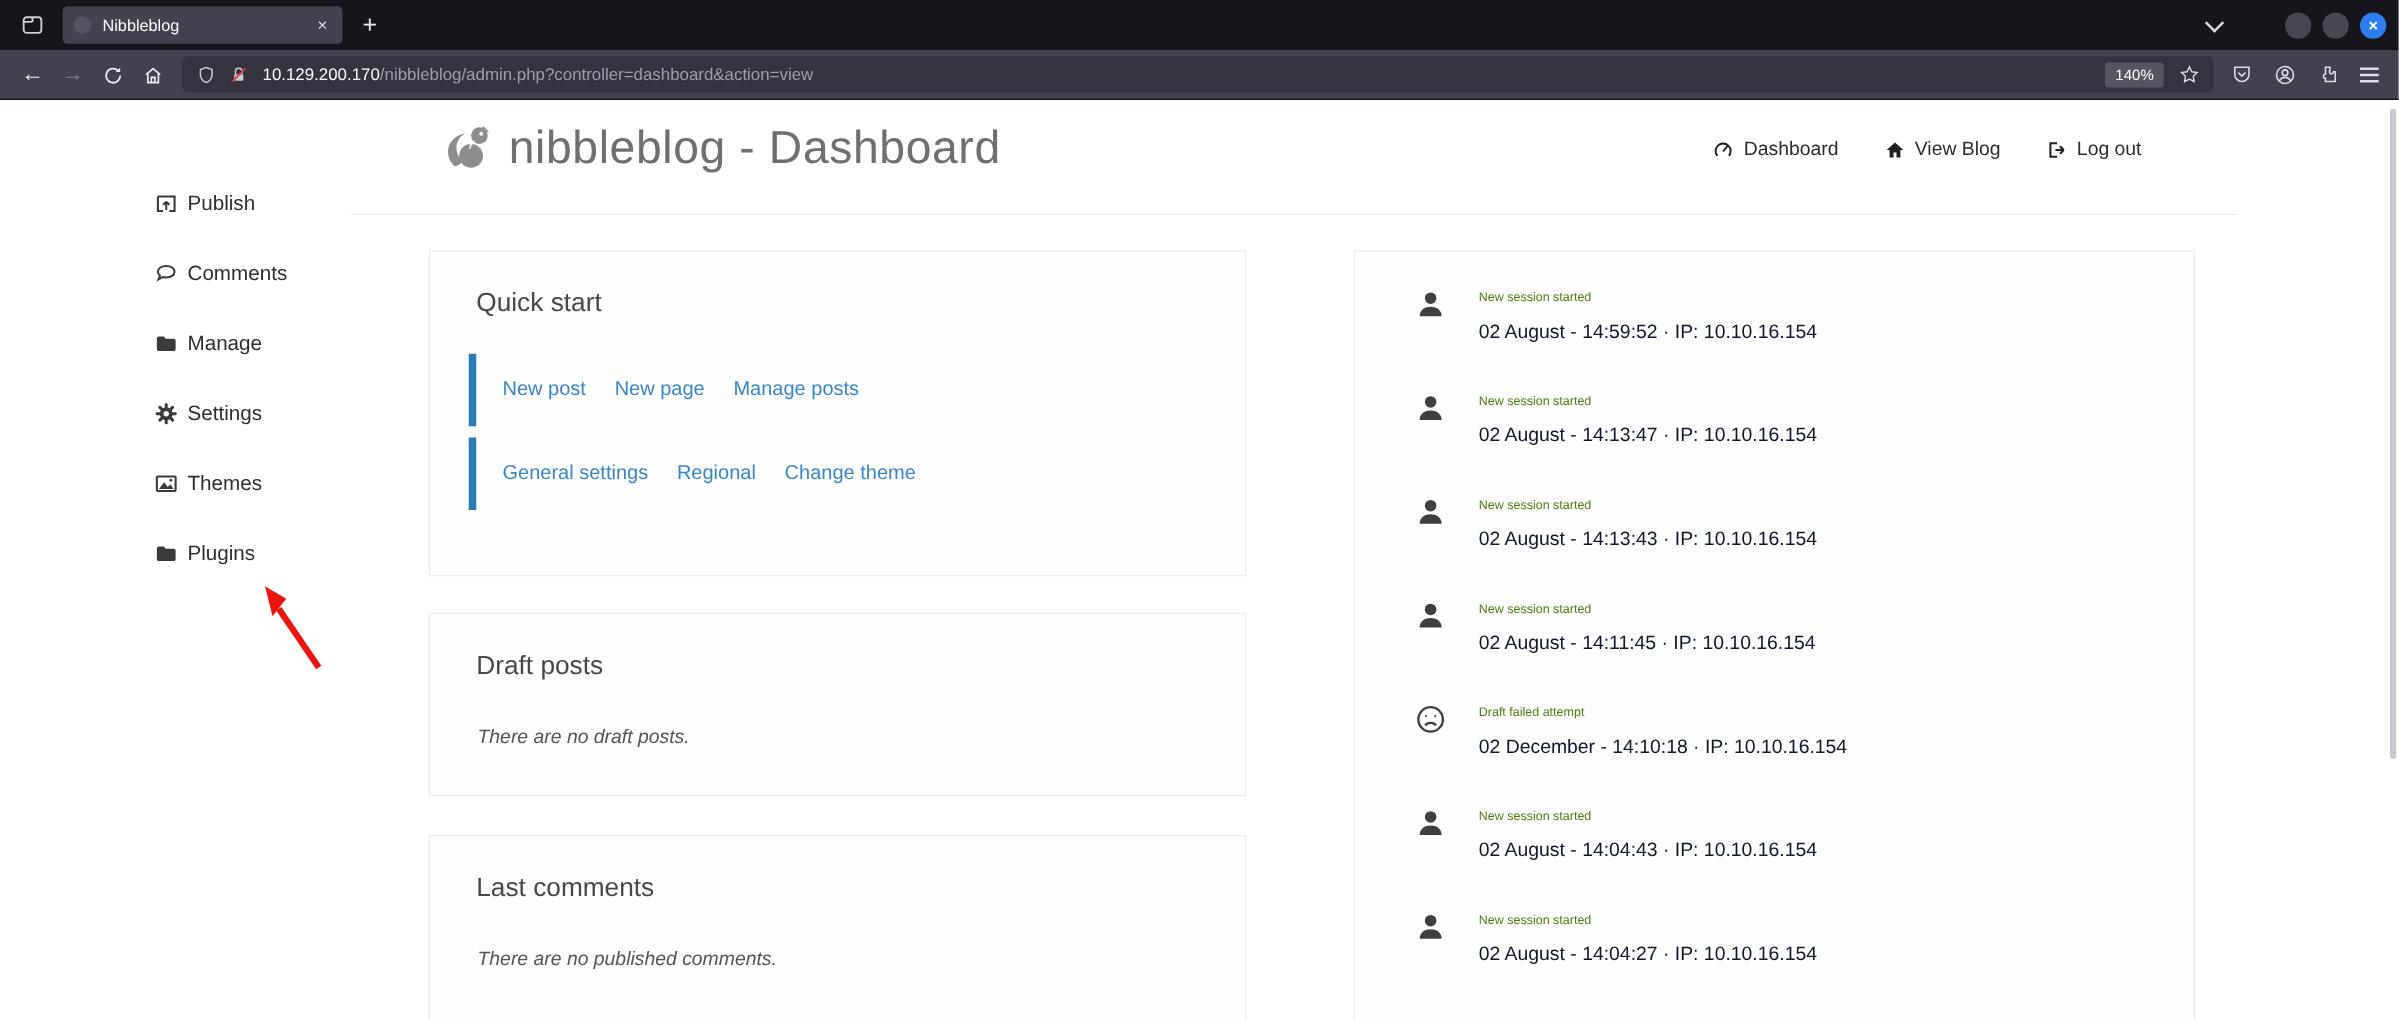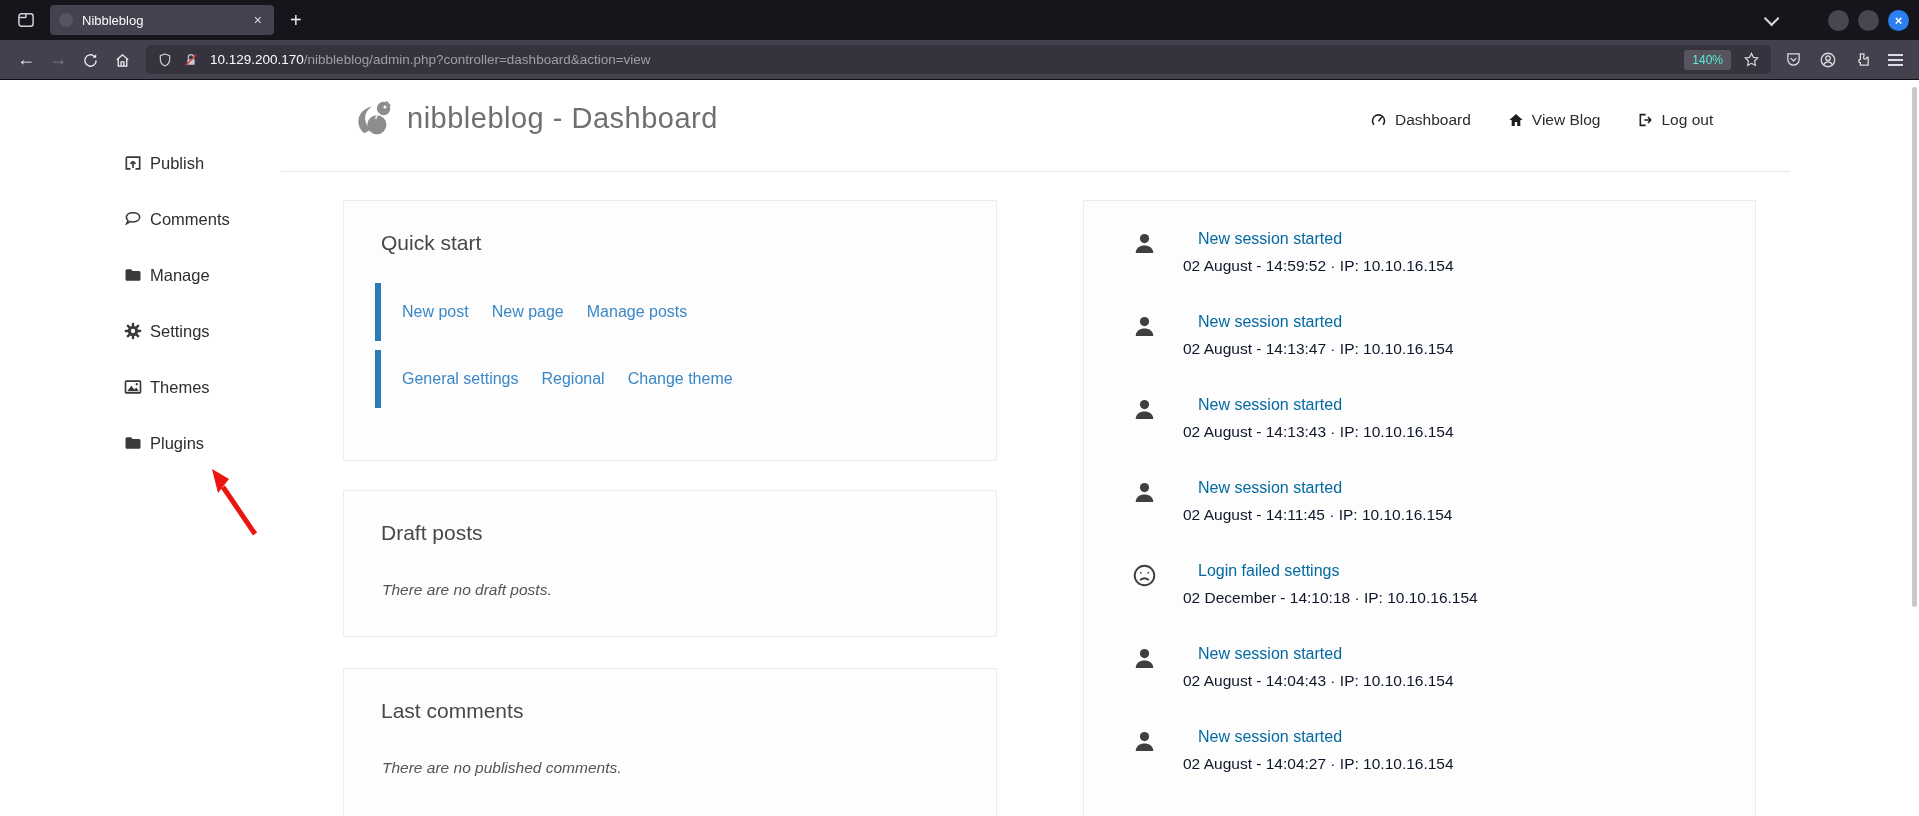--- a/index.html
+++ b/index.html
@@ -21,38 +21,38 @@
   .winbtn.close { background:#2d7ff0; color:#fff; font-size:13px; font-weight:bold; display:flex; align-items:center; justify-content:center; line-height:1; }
 
   .toolbar { height:40px; background:#42414d; display:flex; align-items:center; padding:0 10px; border-bottom:1px solid #101015; }
   .navbtn { color:#ebebf1; font-size:18px; width:32px; text-align:center; cursor:pointer; flex:0 0 auto; }
   .navbtn.disabled { color:#80808b; }
   .navbtn svg { vertical-align:middle; }
   .urlbar { flex:1; height:29px; background:#34333e; border-radius:5px; margin:0 12px 0 8px; display:flex; align-items:center; padding:0 11px; min-width:0;text-align:right; }
   .urlbar .ic { color:#c9c9d3; flex:0 0 auto; display:flex; }
   .url { margin-left:11px; font-size:13.5px; color:#fbfbfe; white-space:nowrap; overflow:hidden; }
   .url .path { color:#9e9ea9; }
-  .zoom-badge { margin-left:auto; background:#55545f; color:#5eead4; font-size:12px; padding:3px 8px; border-radius:3px; flex:0 0 auto; cursor:pointer; }
+  .zoom-badge { margin-left:auto; background:#55545f; color:#ffffff; font-size:12px; padding:3px 8px; border-radius:3px; flex:0 0 auto; cursor:pointer; }
   .staricon { color:#d6d6de; margin-left:12px; display:flex; cursor:pointer; }
   .tb-right { display:flex; align-items:center; gap:17px; color:#dcdce3; margin:0 6px 0 2px; }
   .tb-right > * { cursor:pointer; display:flex; }
   .menu-icon { display:flex; flex-direction:column; gap:3px; }
   .menu-icon i { display:block; width:15px; height:2px; background:#dcdce3; }
 
   
   .page { position:absolute; top:81px; left:0; right:0; bottom:0; background:#fff; overflow:hidden; }
 
   .sidebar { position:absolute; left:122px; top:68px; display:flex; flex-direction:column; gap:28px; }
   .side-item { display:flex; align-items:center; gap:6px; height:28px; font-size:16.5px; color:#2e2e2e; cursor:pointer; }
   .side-item .sic { color:#3a3a3a; display:flex; width:22px; justify-content:center; }
 
   .red-arrow { position:absolute; left:195px; top:378px; }
 
   .blog-header { position:absolute; left:353px; top:16px; display:flex; align-items:center; gap:12px; }
-  .blog-title { font-size:29px; font-weight:300; color:#6f6f6f; letter-spacing:0.5px; }
+  .blog-title { font-size:37px; font-weight:300; color:#6f6f6f; letter-spacing:0.5px; }
 
   .top-nav { position:absolute; left:1370px; top:30px; display:flex; gap:37px; align-items:center; }
   .nav-item { display:flex; align-items:center; gap:8px; font-size:15.5px; color:#2c2c2c; cursor:pointer;justify-content:space-between; }
   .nav-item .nic { color:#1f1f1f; display:flex; }
 
   .header-divider { position:absolute; left:281px; top:90px; width:1509px; height:1px; background:#e9e9e9; }
 
   .panel { position:absolute; background:#fdfdfd; border:1px solid #ececec; }
   .panel h2 { margin:30px 0 0 37px; font-size:21px; font-weight:400; color:#484848; }
   .panel .empty { margin:36px 0 0 38px; font-style:italic; color:#555; font-size:15.5px; }
@@ -62,21 +62,21 @@
   .qrow { border-left:6px solid #2b7cb4; padding:20px 0 20px 21px; margin-bottom:9px; }
   .qlink { color:#3b87c6; font-size:16px; margin-right:23px; text-decoration:none; cursor:pointer; }
 
   .p-draft { left:343px; top:409px; width:654px; height:147px; }
   .p-comments { left:343px; top:587px; width:654px; height:200px; }
 
   .p-notif { left:1083px; top:119px; width:673px; height:760px; }
   .nlist { margin:24px 0 0 47px; list-style:none; }
   .nitem { display:flex; gap:24px; margin-bottom:29px; }
   .nicon { width:28px; color:#3f3f3f; flex:0 0 auto; padding-top:5px; }
-  .ntitle { color:#0369a1; font-size:16px; line-height:27px; display:block; text-decoration:none; cursor:pointer;margin-left:15px; }
+  .ntitle { color:#4d7c0f; font-size:10px; line-height:27px; display:block; text-decoration:none; cursor:pointer; }
   .nmeta { color:#0f172a; font-size:15.5px; line-height:27px; }
 
   .scroll-thumb { position:absolute; right:2px; top:6px; width:5px; height:520px; background:#c7c7cd; border-radius:3px; cursor:pointer; }
 </style>
 </head>
 <body>
 
 <div class="tabbar">
   <div class="fxview">
     <svg width="20" height="20" viewBox="0 0 24 24" fill="none" stroke="currentColor" stroke-width="1.8">
@@ -362,21 +362,21 @@
             <span>
               <svg width="27" height="27" viewBox="0 0 24 24" fill="none" stroke="currentColor" stroke-width="1.7">
                 <circle cx="12" cy="12" r="8.7"></circle>
                 <circle cx="8.7" cy="9.6" r="0.8" fill="currentColor" stroke="none"></circle>
                 <circle cx="15.3" cy="9.6" r="0.8" fill="currentColor" stroke="none"></circle>
                 <path d="M8.2 16.3 C9.6 13.9 14.4 13.9 15.8 16.3"></path>
               </svg>
             </span>
           </span>
           <span class="ntxt">
-            <a class="ntitle">Login failed settings</a>
+            <a class="ntitle">Draft failed attempt</a>
             <span class="nmeta">02 December - 14:10:18 · IP: 10.10.16.154</span>
           </span>
         </li>
         <li class="nitem">
           <span class="nicon">
             <span>
               <svg width="27" height="27" viewBox="0 0 24 24" fill="currentColor">
                 <circle cx="12" cy="7.6" r="4.1"></circle>
                 <path d="M4.2 20.5 C4.2 15.8 8 13.7 12 13.7 C16 13.7 19.8 15.8 19.8 20.5 Z"></path>
               </svg>

